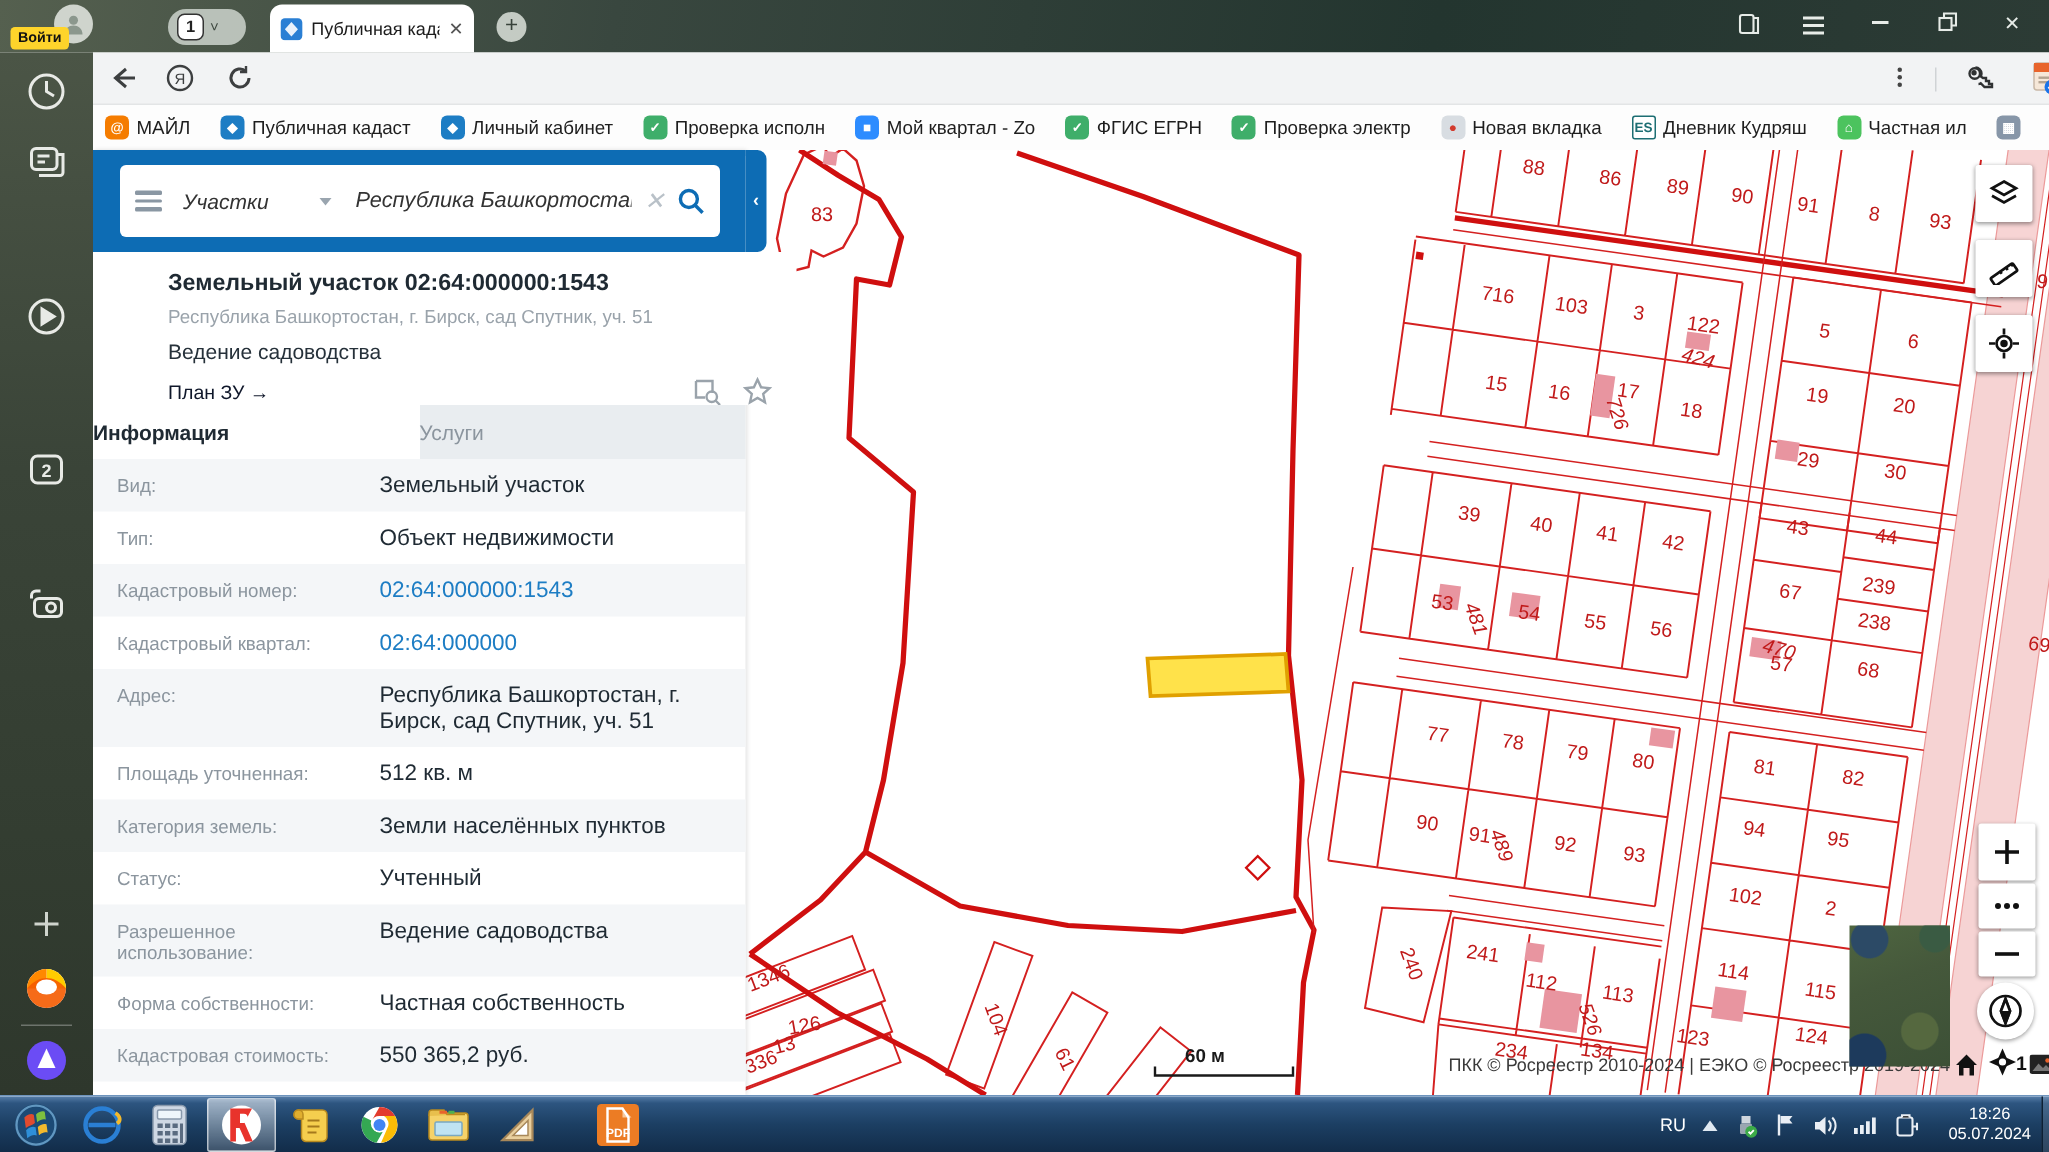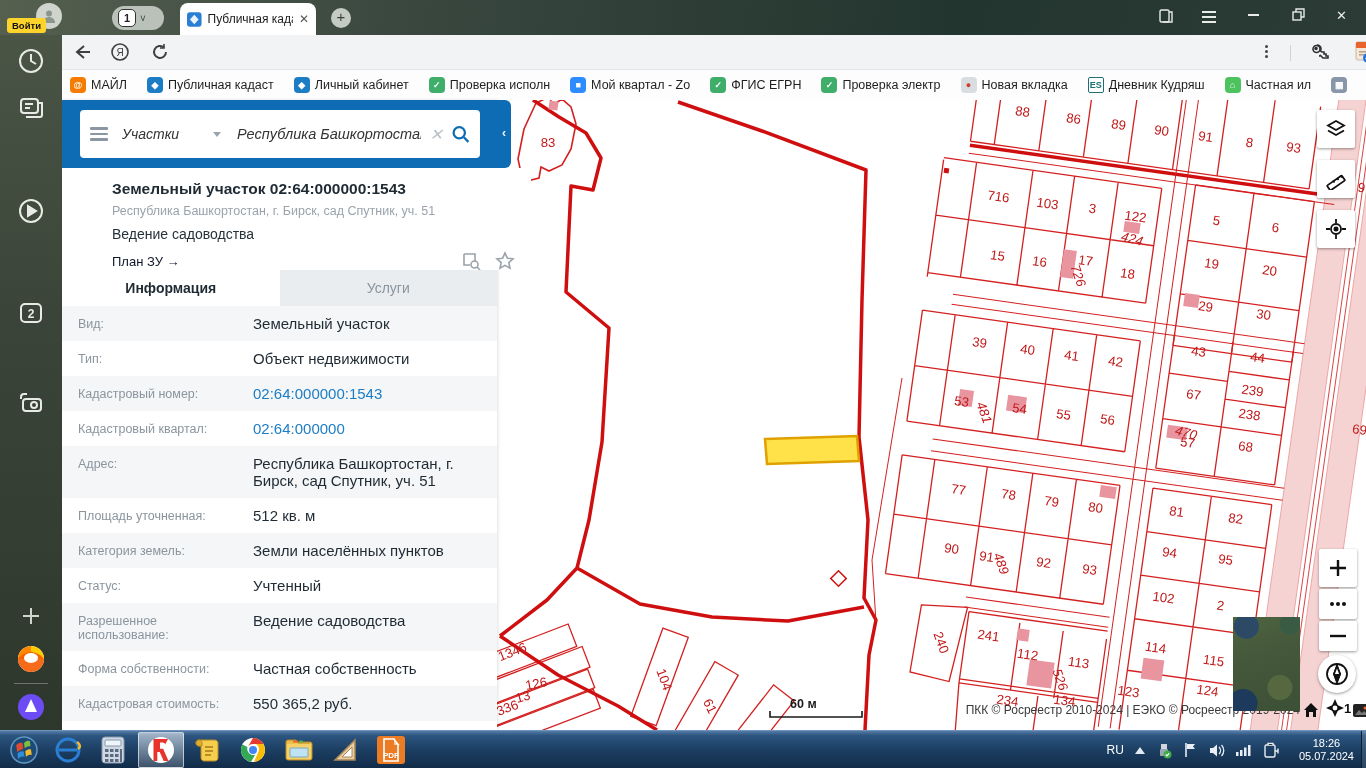--- a/index.html
+++ b/index.html
@@ -64,21 +64,21 @@
 
   #objhead { left:0; top:68px; width:435px; height:102px; background:#fff; padding:12px 16px 0;margin-left:34px; }
   #objhead h1 { font-size:15.5px; color:#1f2a33; }
   #objhead .addr { font-size:12.5px; color:#9aa3ab; margin-top:6px; }
   #objhead .use { font-size:14px; color:#26313a; margin-top:8px; }
   #objhead .linkrow { margin-top:9px; display:flex; align-items:center; }
   #objhead .plan { font-size:13px; color:#0f172a; }
   #objhead .hicons { margin-left:auto; display:flex; gap:14px; color:#9aa3ab; }
 
   #tabs { left:0; top:170px; width:435px; height:36px; display:flex; }
-  #tabs .t { flex:1; text-align:center; line-height:36px; font-size:14px; }
+  #tabs .t { flex:1; text-align:left; line-height:36px; font-size:14px; }
   #tabs .active { background:#fff; color:#1f2a33; font-weight:bold; }
   #tabs .inactive { background:#e9edf0; color:#8b959e; }
 
   #details { left:0; top:206px; width:435px; }
   .drow { display:flex; padding:9px 0 9px 16px; }
   .drow:nth-child(odd) { background:#f4f6f8; }
   .drow .dl { width:175px; flex:0 0 175px; font-size:12.5px; color:#8b959e; padding-right:10px; padding-top:2px; }
   .drow .dv { font-size:15px; color:#1f2a33; padding-right:12px; }
   .drow .dv.link { color:#1d7dc4; }
 
@@ -713,21 +713,21 @@
         <rect x="9" y="4.5" width="5" height="2" fill="#e8642c"></rect>
         <rect x="15" y="4.5" width="4" height="2" fill="#4caf50"></rect>
       </svg>
     </div>
   <div class="task-ic" style="left:329px">
     <svg width="28" height="28" viewBox="0 0 28 28">
         <path d="M24 4 4 24h20z" fill="#e9cf9e" stroke="#a8885a" stroke-width="1.5"></path>
         <path d="M21 11v10H11z" fill="#fff" stroke="#a8885a"></path>
       </svg>
     </div>
-  <div class="task-ic" style="left:375px">
+  <div class="task-ic" style="left:396px">
     <svg width="28" height="28" viewBox="0 0 28 28">
         <rect width="28" height="28" rx="3" fill="#ec7c24"></rect>
         <path d="M17 3v6h6z" fill="#f8c79a"></path>
         <path d="M17 3H7v22h14V9z" fill="none" stroke="#fff" stroke-width="1.6"></path>
         <text x="14" y="22" font-size="8" font-weight="bold" fill="#fff" text-anchor="middle" font-family="Liberation Sans,sans-serif">PDF</text>
       </svg>
     </div>
 
   <div id="tray">
     <span style="font-size:12px">RU</span>

